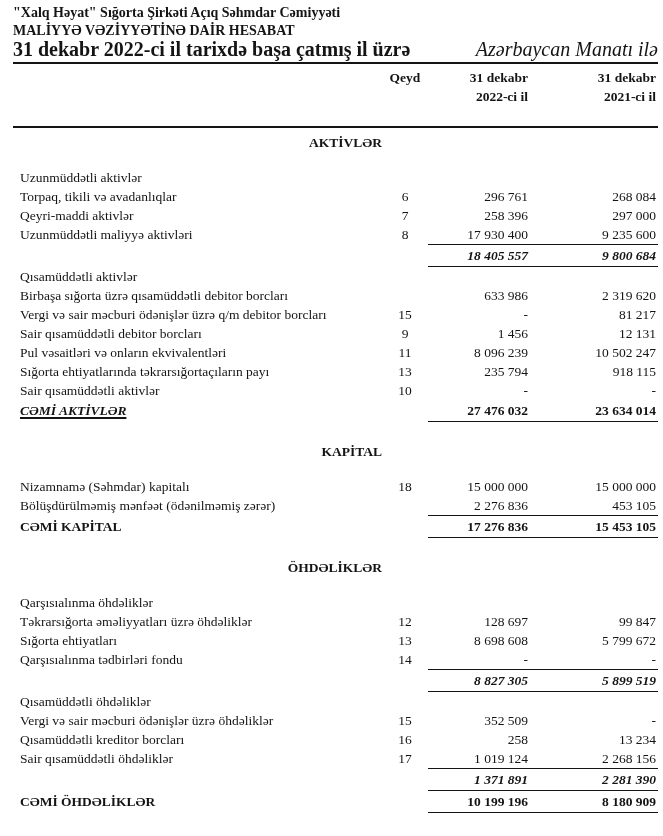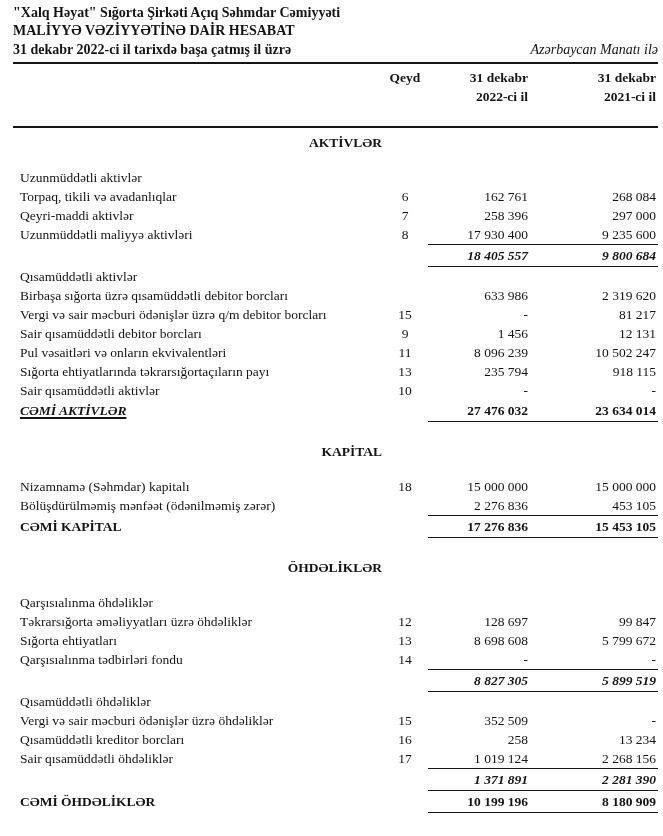--- a/index.html
+++ b/index.html
@@ -22,21 +22,21 @@
   .company-line, .title-line {
     font-weight: bold;
     font-size: 14px;
     line-height: 18px;
     white-space: nowrap;
   }
   .period-row {
     display: flex;
     justify-content: space-between;
     align-items: flex-end;
-    font-size: 14px;
+    font-size: 20px;
     line-height: 19px;
     border-bottom: 2px solid #141414;
     padding-bottom: 3px;
   }
   .period-text { font-weight: bold; white-space: nowrap; }
   .currency-note { font-style: italic; white-space: nowrap; }
 
   .colhead-row {
     display: flex;
     align-items: flex-start;
@@ -132,21 +132,21 @@
         <div class="c-qeyd"></div>
         <div class="c-nums">
           <div class="c-v1"></div>
           <div class="c-v2"></div>
         </div>
       </div>
       <div class="row item">
         <div class="c-label">Torpaq, tikili və avadanlıqlar</div>
         <div class="c-qeyd">6</div>
         <div class="c-nums">
-          <div class="c-v1">162 761</div>
+          <div class="c-v1">296 761</div>
           <div class="c-v2">268 084</div>
         </div>
       </div>
       <div class="row item">
         <div class="c-label">Qeyri-maddi aktivlər</div>
         <div class="c-qeyd">7</div>
         <div class="c-nums">
           <div class="c-v1">258 396</div>
           <div class="c-v2">297 000</div>
         </div>

